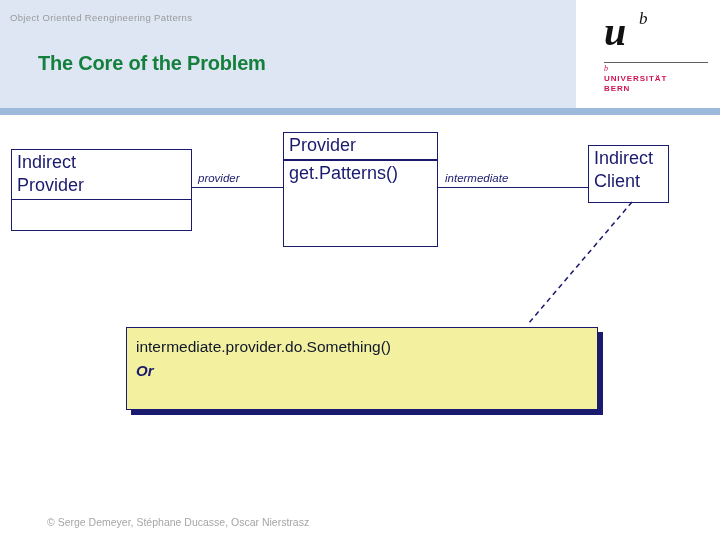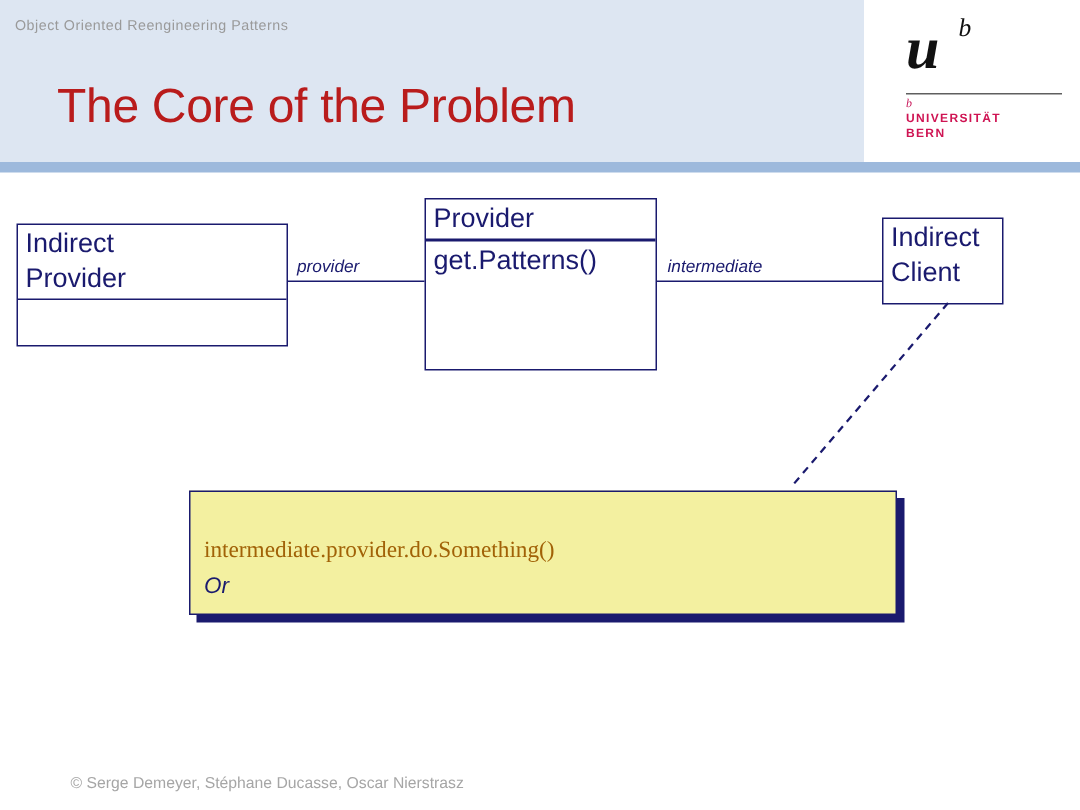--- a/index.html
+++ b/index.html
@@ -41,23 +41,23 @@
     position: absolute;
     left: 10px; top: 12px;
     font-size: 9.5px;
     color: #9a9a9a;
     letter-spacing: 0.35px;
     white-space: nowrap;
   }
   #slide-title {
     position: absolute;
     left: 38px; top: 52px;
-    font-size: 32px;
-    font-weight: normal;
-    color: #b91c1c;
+    font-size: 20px;
+    font-weight: bold;
+    color: #15803d;
     letter-spacing: -0.2px;
     white-space: nowrap;
   }
 
   
   #unibe-logo {
     position: absolute;
     left: 604px; top: 10px;
     width: 110px;
     height: 88px;
@@ -178,31 +178,30 @@
     left: 126px; top: 327px;
     width: 472px;
     height: 83px;
     background: #f3f0a0;
     border: 1.5px solid #1a1a6e;
     box-sizing: border-box;
     box-shadow: 5px 5px 0 0 #1a1a6e;
     padding: 7px 9px 0 9px;
   }
   .note-code {
-    font-family: Liberation Serif, serif;
+    font-family: Liberation Sans, sans-serif;
     font-size: 15.5px;
     line-height: 24px;
-    color: #a16207;
-    white-space: nowrap;
-    margin-top: 20px;
+    color: #0f172a;
+    white-space: nowrap;
   }
   .note-or {
     font-family: "Liberation Sans", sans-serif;
     font-size: 15px;
-    font-weight: normal;
+    font-weight: bold;
     font-style: italic;
     line-height: 24px;
     color: #1a1a6e;
   }
 
   
   #slide-footer {
     position: absolute;
     left: 0; top: 505px;
     width: 720px;

